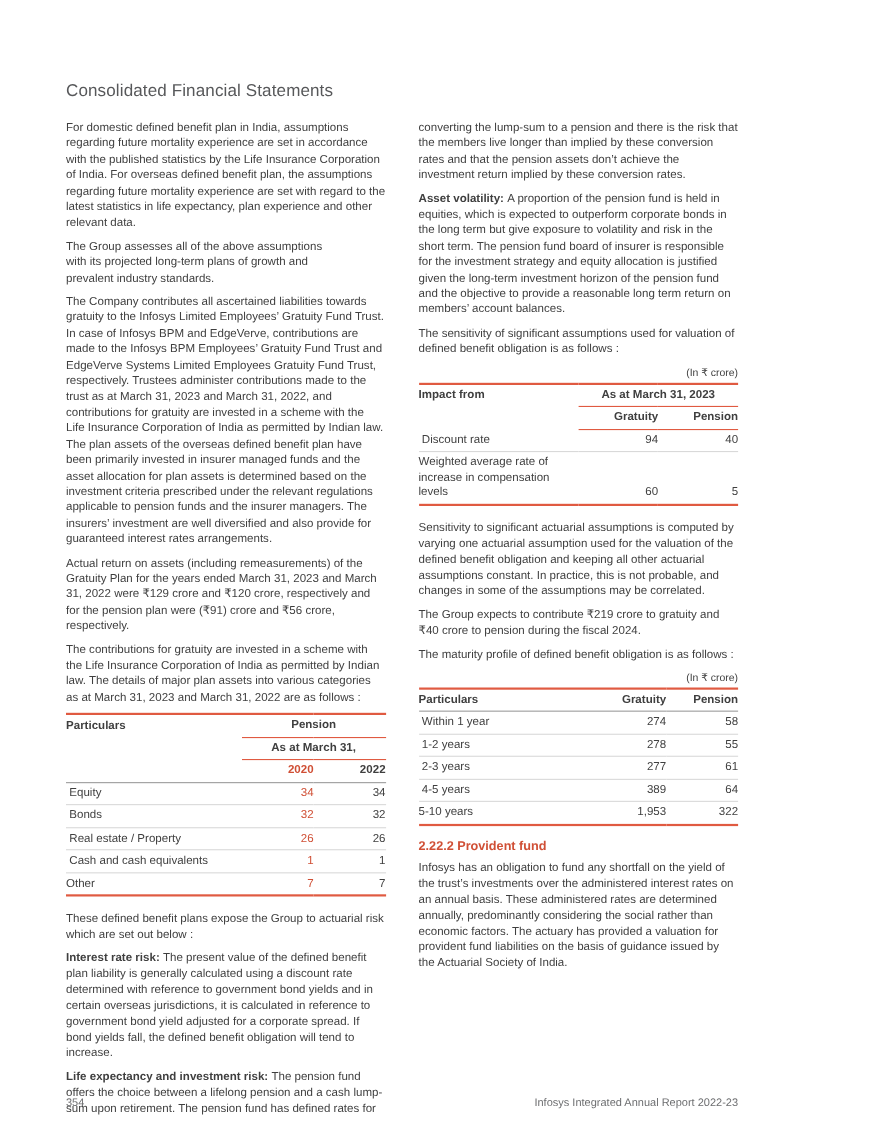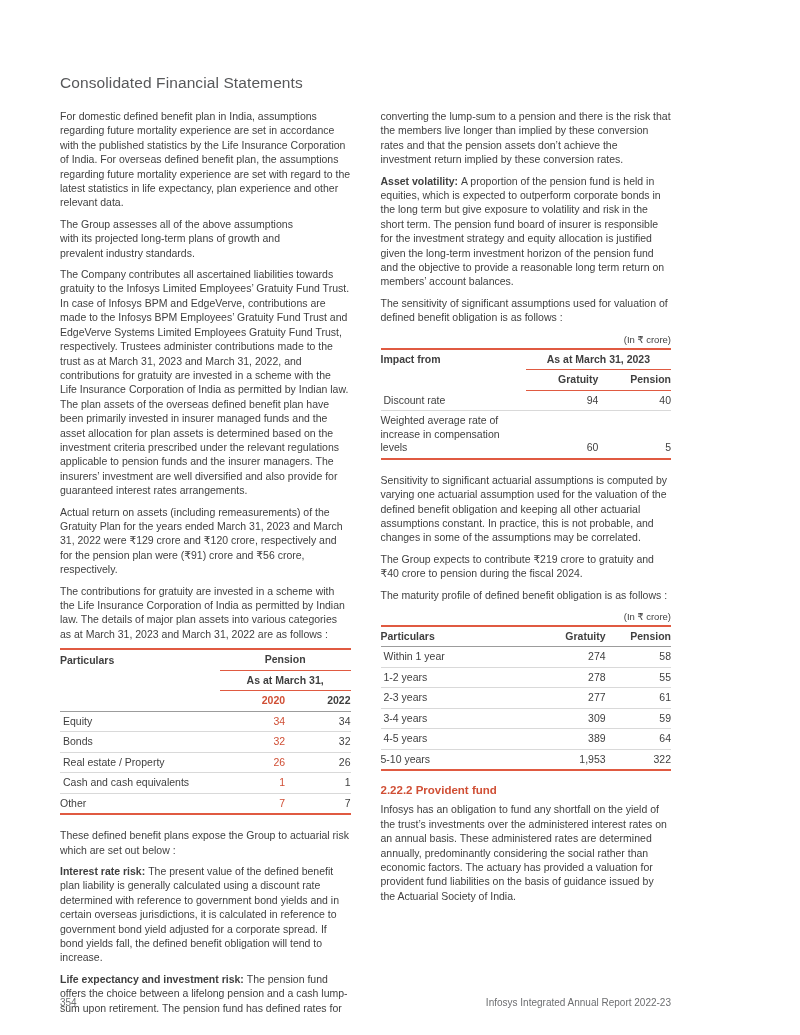--- a/index.html
+++ b/index.html
@@ -206,25 +206,20 @@
             <td class="lbl">1-2 years</td>
             <td class="r">278</td>
             <td class="r">55</td>
           </tr>
           <tr class="lb datarow">
             <td class="lbl">2-3 years</td>
             <td class="r">277</td>
             <td class="r">61</td>
           </tr>
           <tr class="lb datarow">
-            <td class="lbl">3-4 years</td>
-            <td class="r">309</td>
-            <td class="r">59</td>
-          </tr>
-          <tr class="lb datarow">
             <td class="lbl">4-5 years</td>
             <td class="r">389</td>
             <td class="r">64</td>
           </tr>
           <tr class="end datarow">
             <td class="lbl">5-10 years</td>
             <td class="r">1,953</td>
             <td class="r">322</td>
           </tr>
         </tbody>

